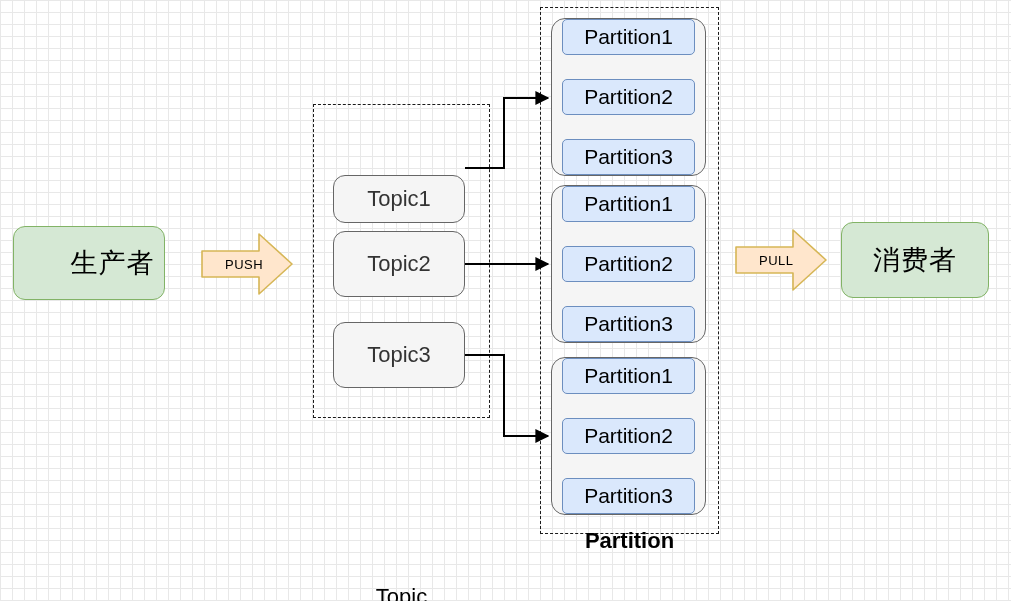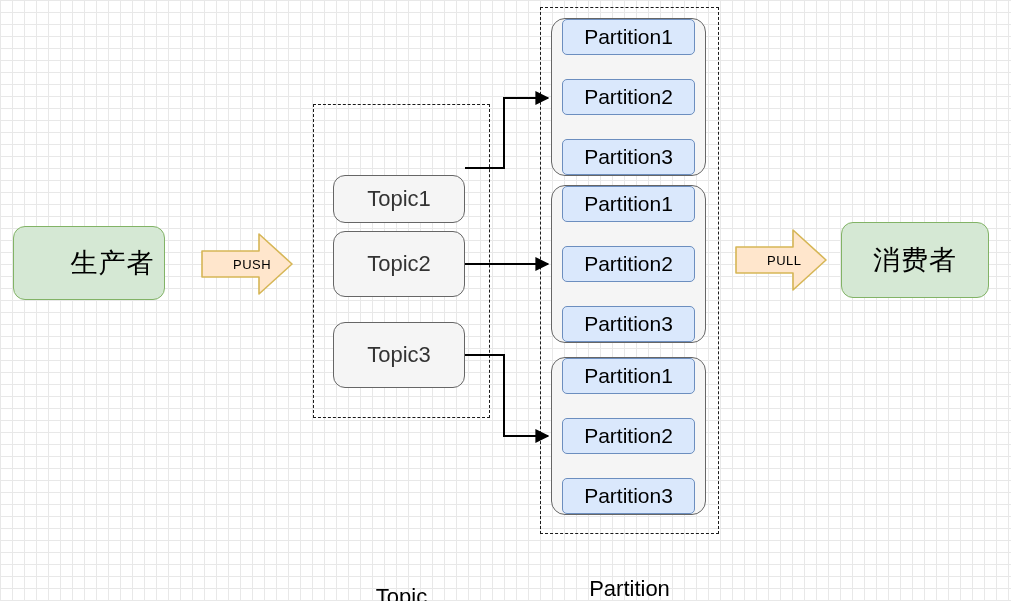--- a/index.html
+++ b/index.html
@@ -93,21 +93,21 @@
   .block-arrow svg { display: block; }
   .block-arrow .arrow-label {
     position: absolute;
     left: 0;
     top: 0;
     width: 100%;
     height: 100%;
     display: flex;
     align-items: center;
     justify-content: flex-start;
-    padding-left: 32px;
+    padding-left: 24px;
     box-sizing: border-box;
     font-size: 13px;
     color: #000000;
     letter-spacing: 0.5px;
   }
 
   
   .caption {
     position: absolute;
     font-size: 22px;
@@ -210,15 +210,15 @@
     </defs>
 
     <path d="M 465 168 L 504 168 L 504 98 L 548 98" fill="none" stroke="#000000" stroke-width="2" marker-end="url(#head)"></path>
 
     <path d="M 465 264 L 548 264" fill="none" stroke="#000000" stroke-width="2" marker-end="url(#head)"></path>
 
     <path d="M 465 355 L 504 355 L 504 436 L 548 436" fill="none" stroke="#000000" stroke-width="2" marker-end="url(#head)"></path>
   </svg>
 
   <div class="caption" style="left:313px; top:584px; width:177px;">Topic</div>
-  <div class="caption" style="left:540px; top:576px; width:179px;">Partition</div>
+  <div class="caption" style="left:540px; top:528px; width:179px;font-weight:bold;">Partition</div>
 
 </div>
 
 </body></html>

